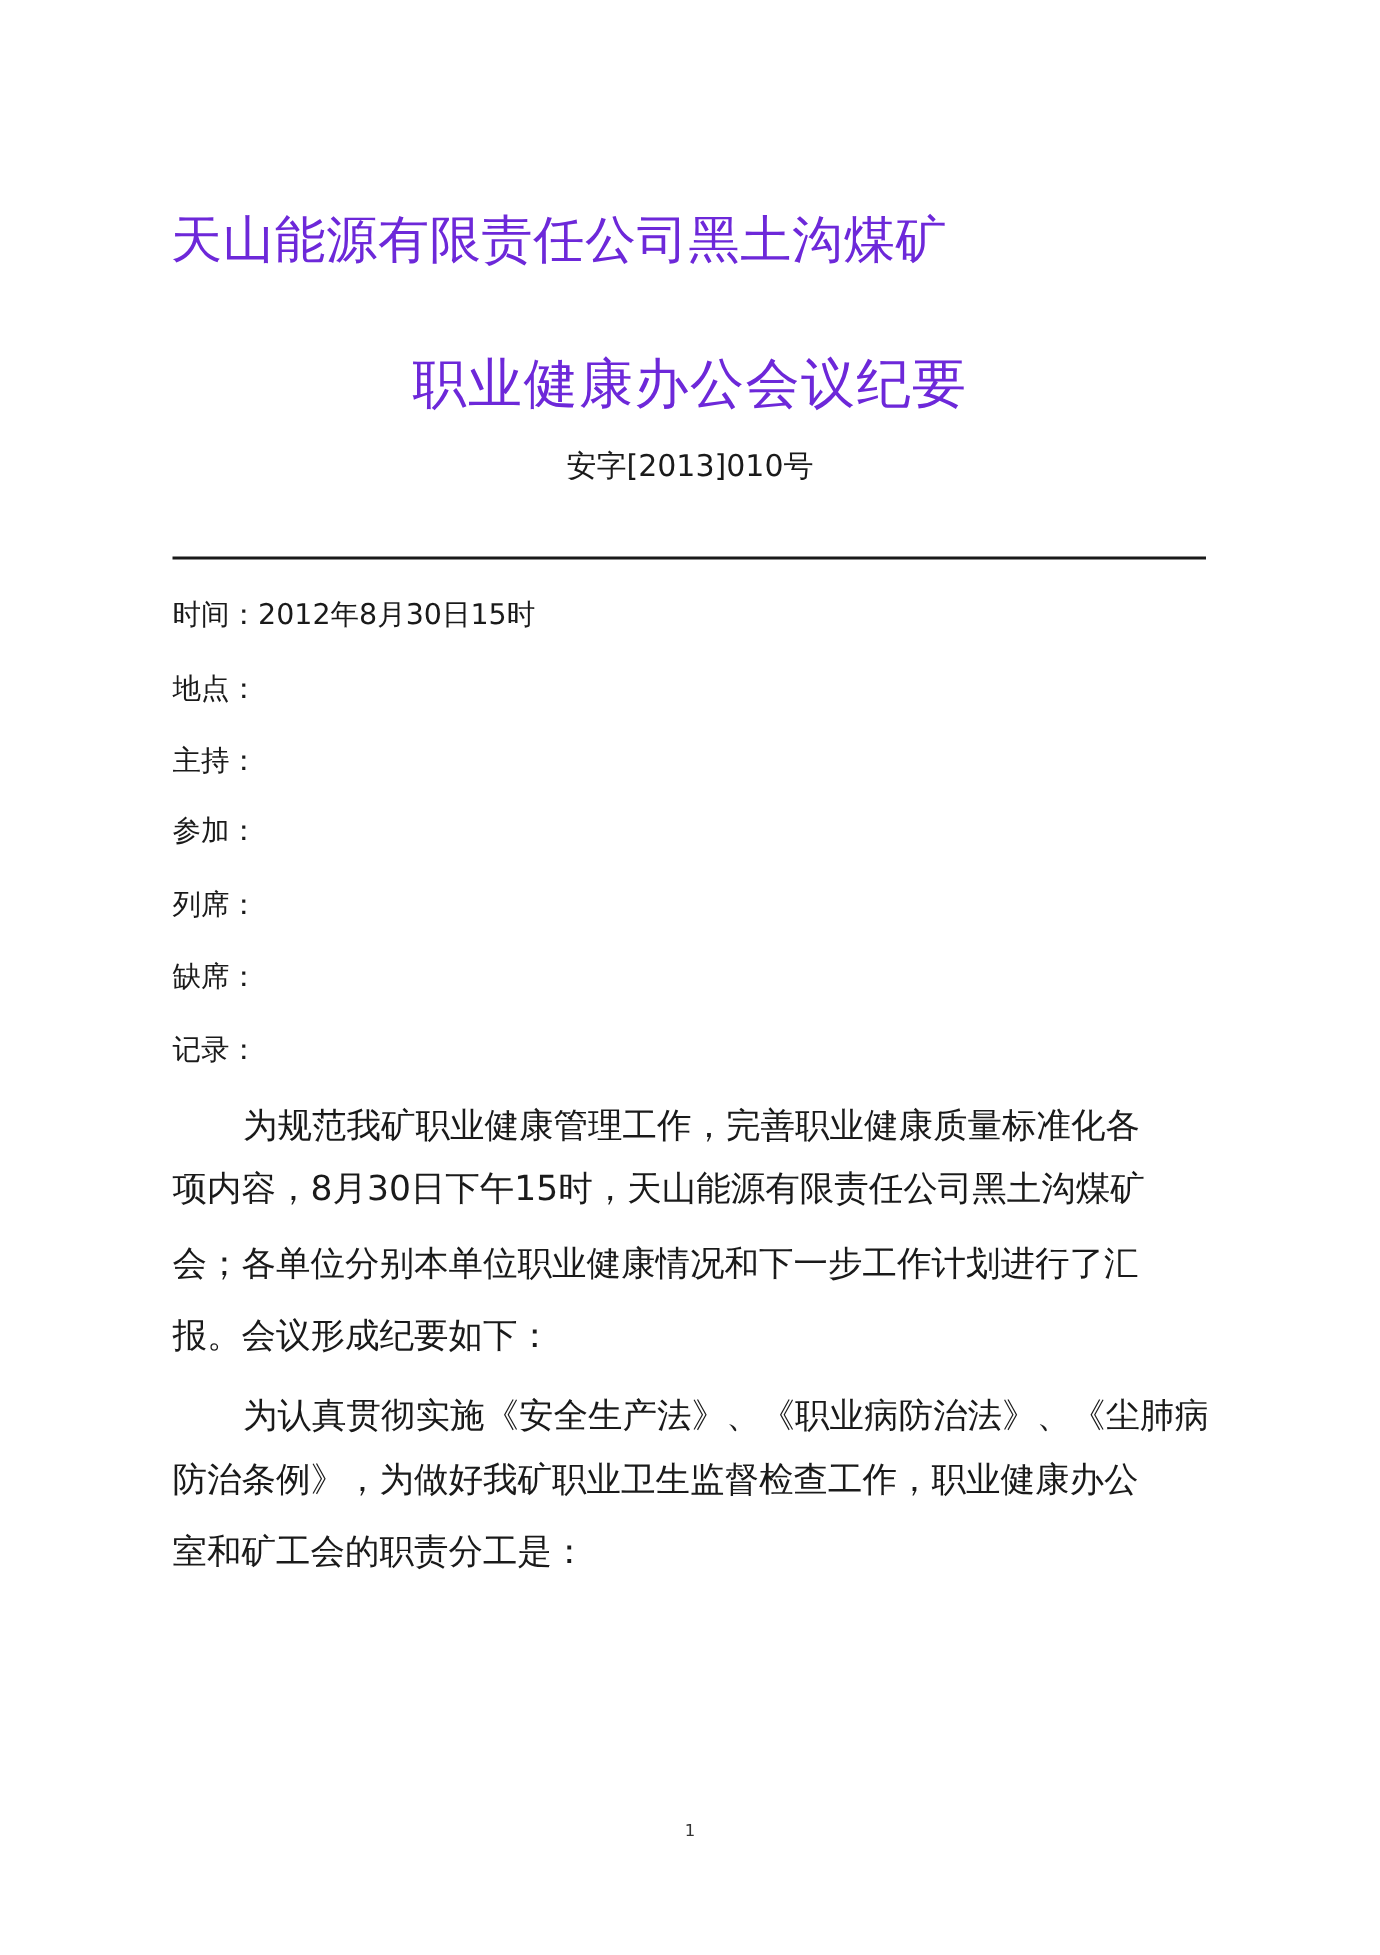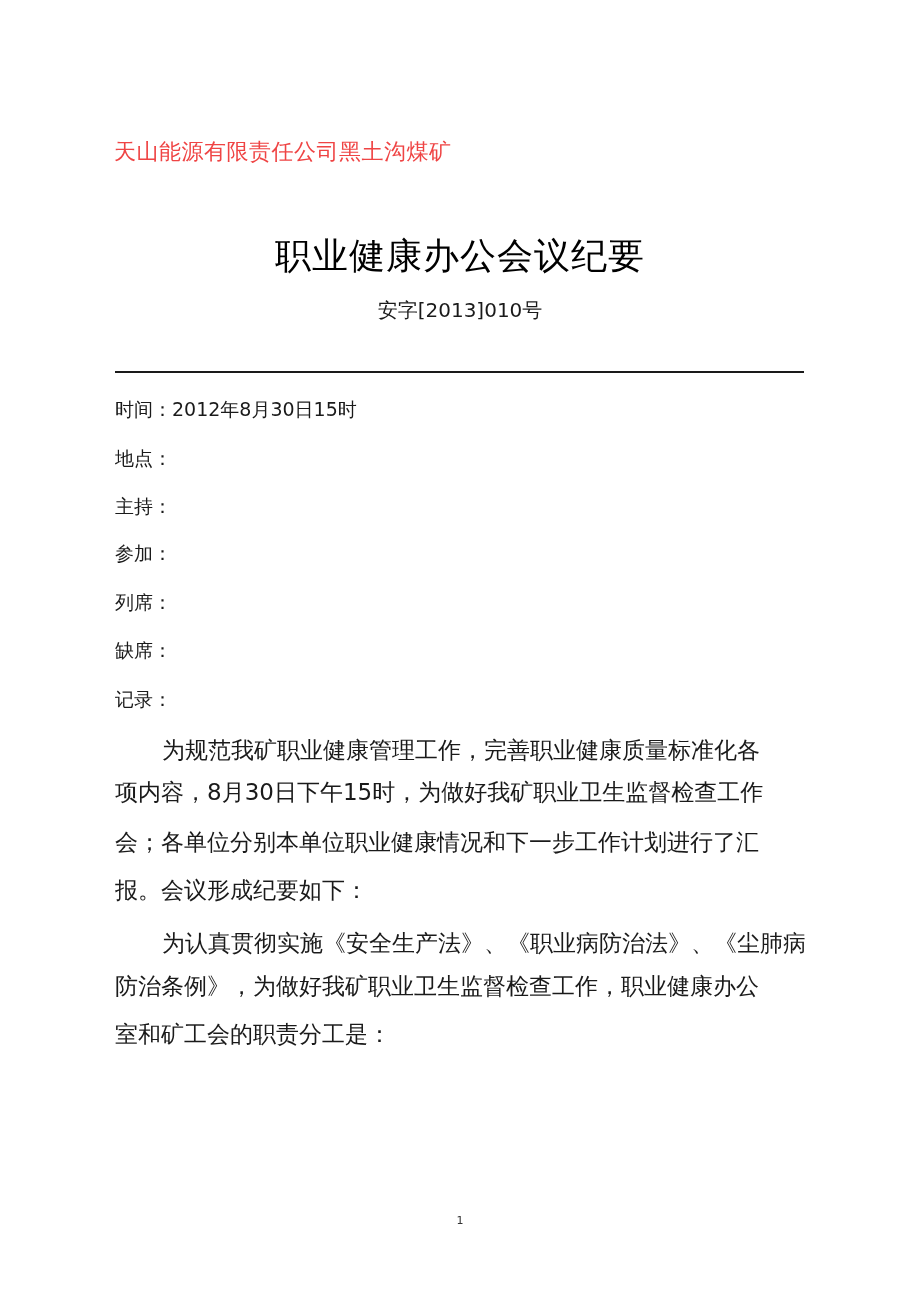--- a/index.html
+++ b/index.html
@@ -18,30 +18,30 @@
     .page {
       position: absolute;
       left: 0; top: 0;
       width: 920px; height: 1303px;
       background: #ffffff;
     }
     .abs { position: absolute; white-space: nowrap; }
 
     .company {
       left: 114px; top: 137px;
-      font-size: 22px;
+      font-size: 34px;
       letter-spacing: 0.5px;
-      color: #ef4444;
+      color: #6d28d9;
     }
     .doc-title {
       left: 0; width: 920px; top: 232px;
       text-align: center;
       font-size: 36px;
       letter-spacing: 1px;
-      color: #000000;
+      color: #6d28d9;
     }
     .doc-number {
       left: 0; width: 920px; top: 297px;
       text-align: center;
       font-size: 20px;
       color: #1a1a1a;
     }
     .rule {
       left: 115px; top: 371px;
       width: 689px; height: 2px;
@@ -94,21 +94,21 @@
     <span>列席：</span><span></span>
   </div>
   <div class="abs field" style="top:638px;">
     <span>缺席：</span><span></span>
   </div>
   <div class="abs field" style="top:687px;">
     <span>记录：</span><span></span>
   </div>
 
   <div class="abs para indent" style="top:735px;">为规范我矿职业健康管理工作，完善职业健康质量标准化各</div>
-  <div class="abs para" style="top:777px;">项内容，8月30日下午15时，为做好我矿职业卫生监督检查工作</div>
+  <div class="abs para" style="top:777px;">项内容，8月30日下午15时，天山能源有限责任公司黑土沟煤矿</div>
   <div class="abs para" style="top:827px;">会；各单位分别本单位职业健康情况和下一步工作计划进行了汇</div>
   <div class="abs para" style="top:875px;">报。会议形成纪要如下：</div>
 
   <div class="abs para indent" style="top:928px;">为认真贯彻实施《安全生产法》、《职业病防治法》、《尘肺病</div>
   <div class="abs para" style="top:971px;">防治条例》，为做好我矿职业卫生监督检查工作，职业健康办公</div>
   <div class="abs para" style="top:1019px;">室和矿工会的职责分工是：</div>
 
 
 
   <div class="abs page-num">1</div>

